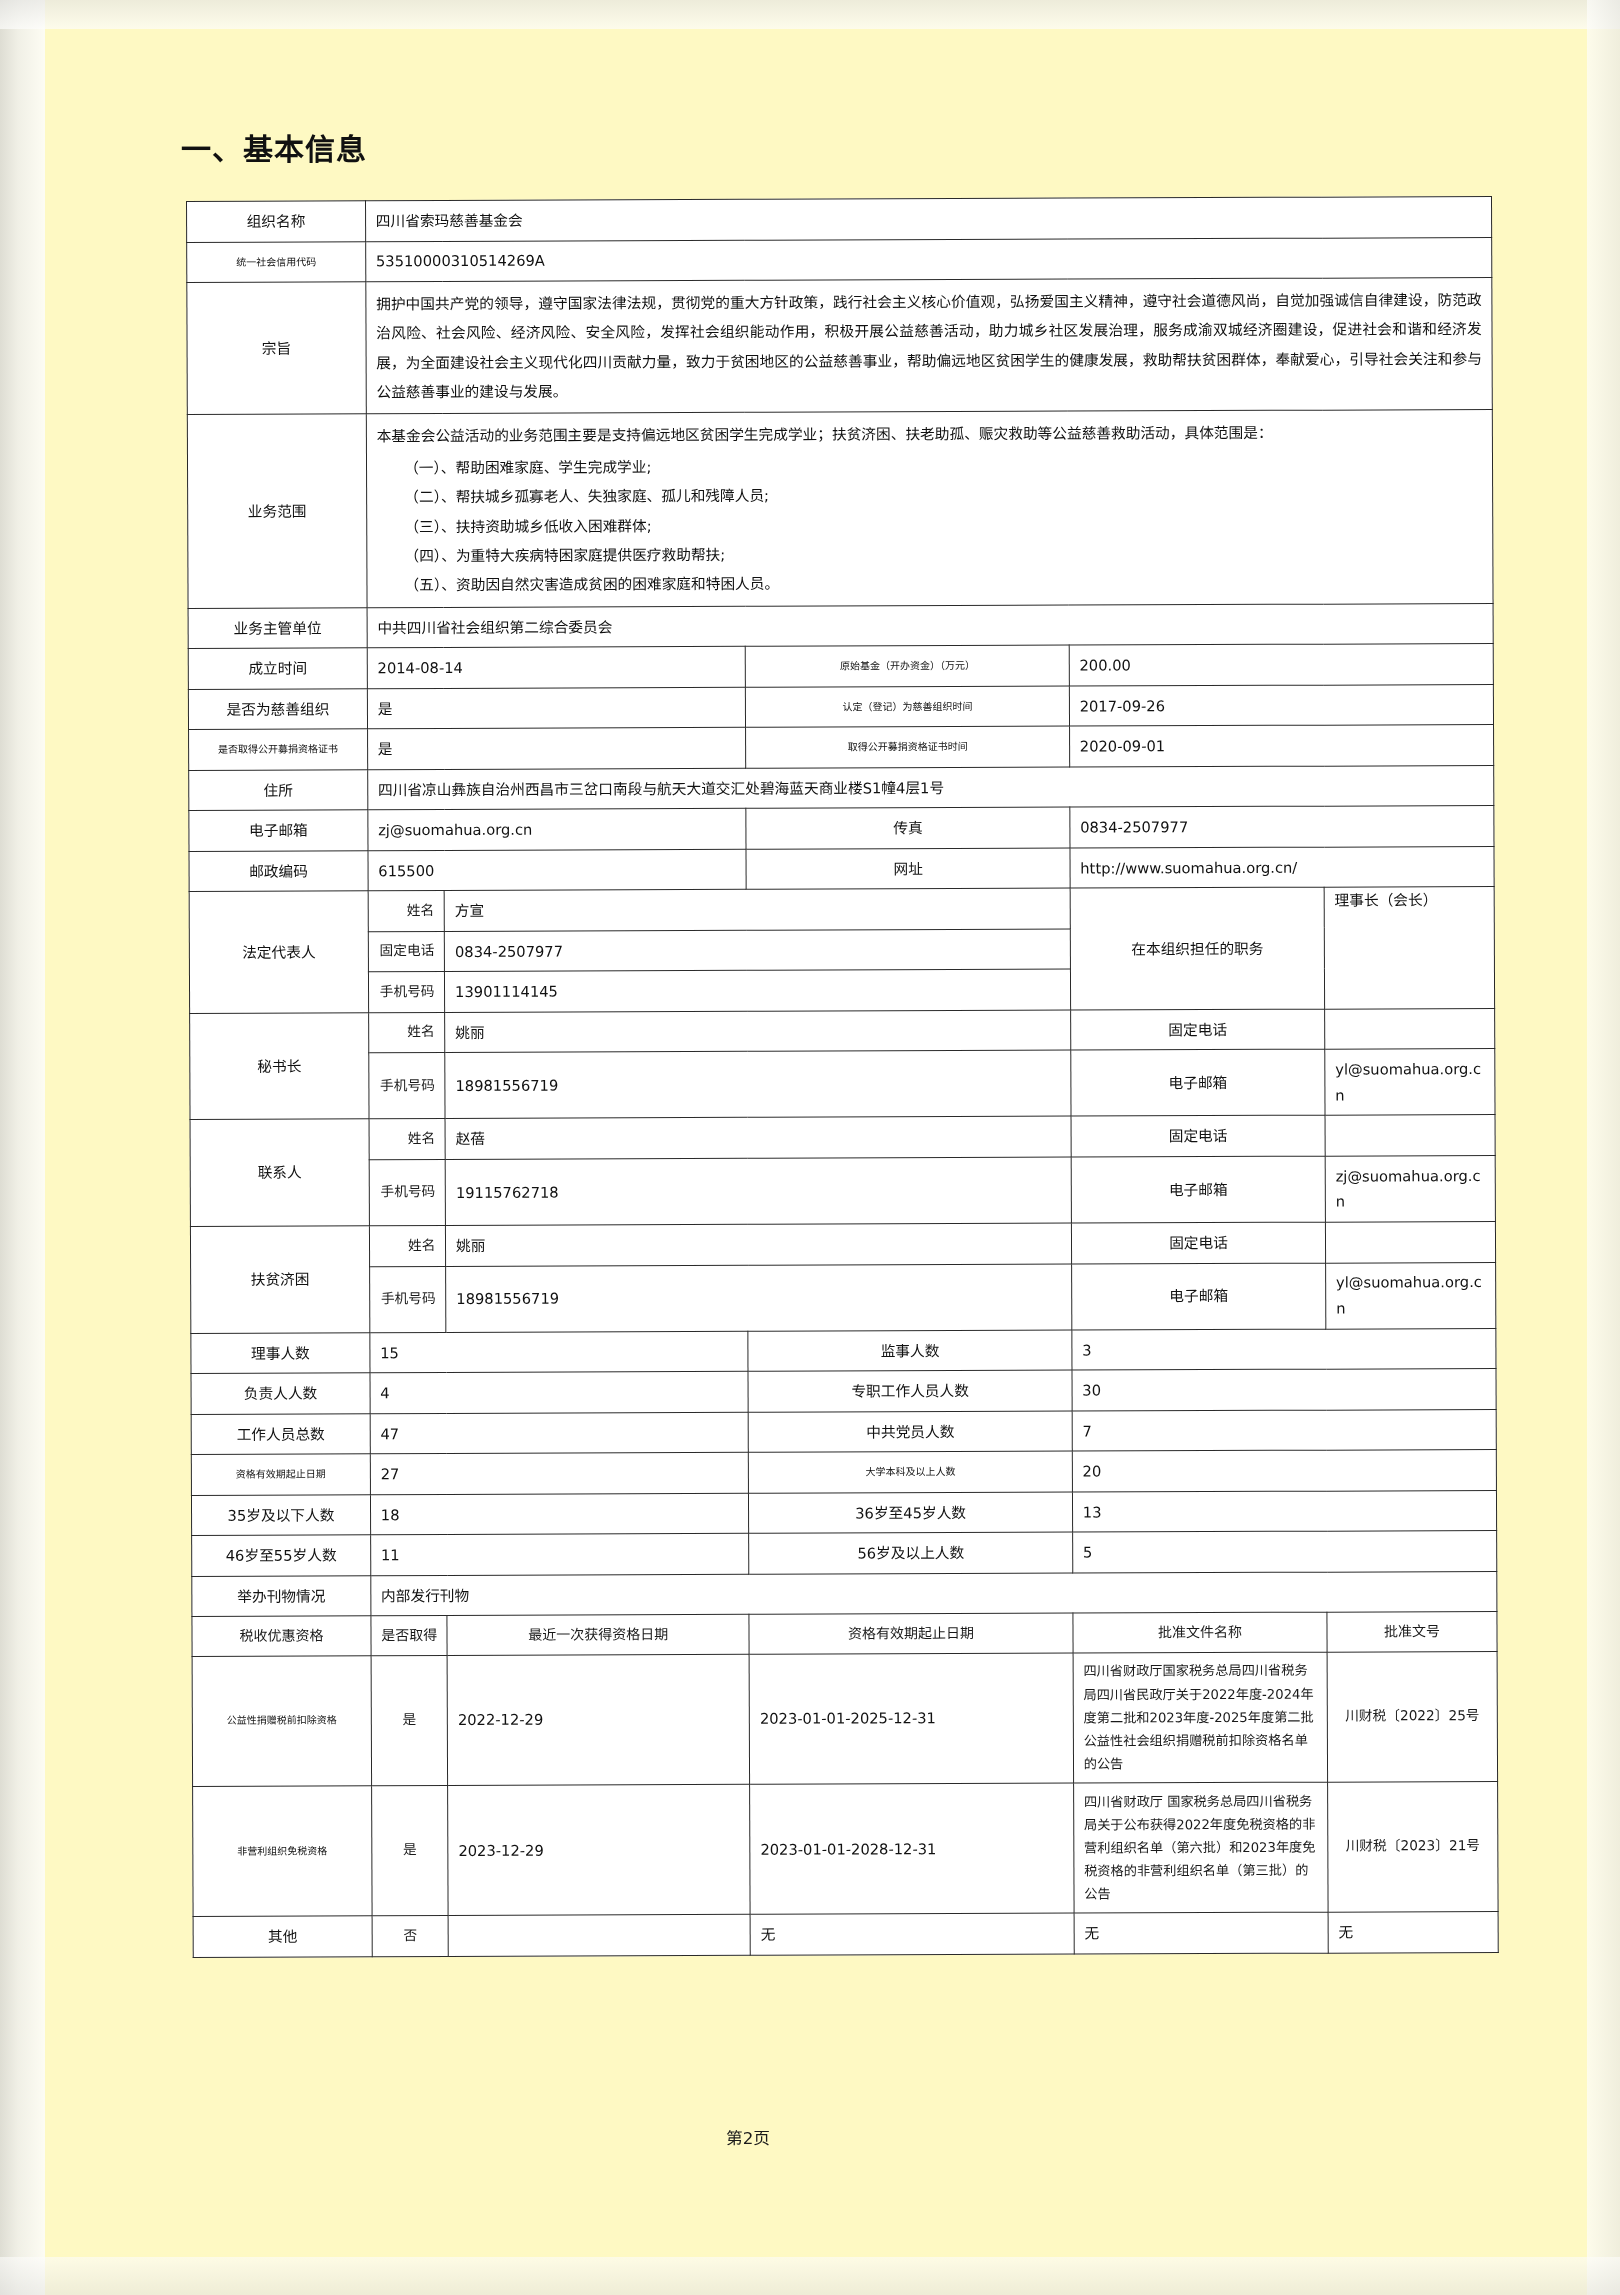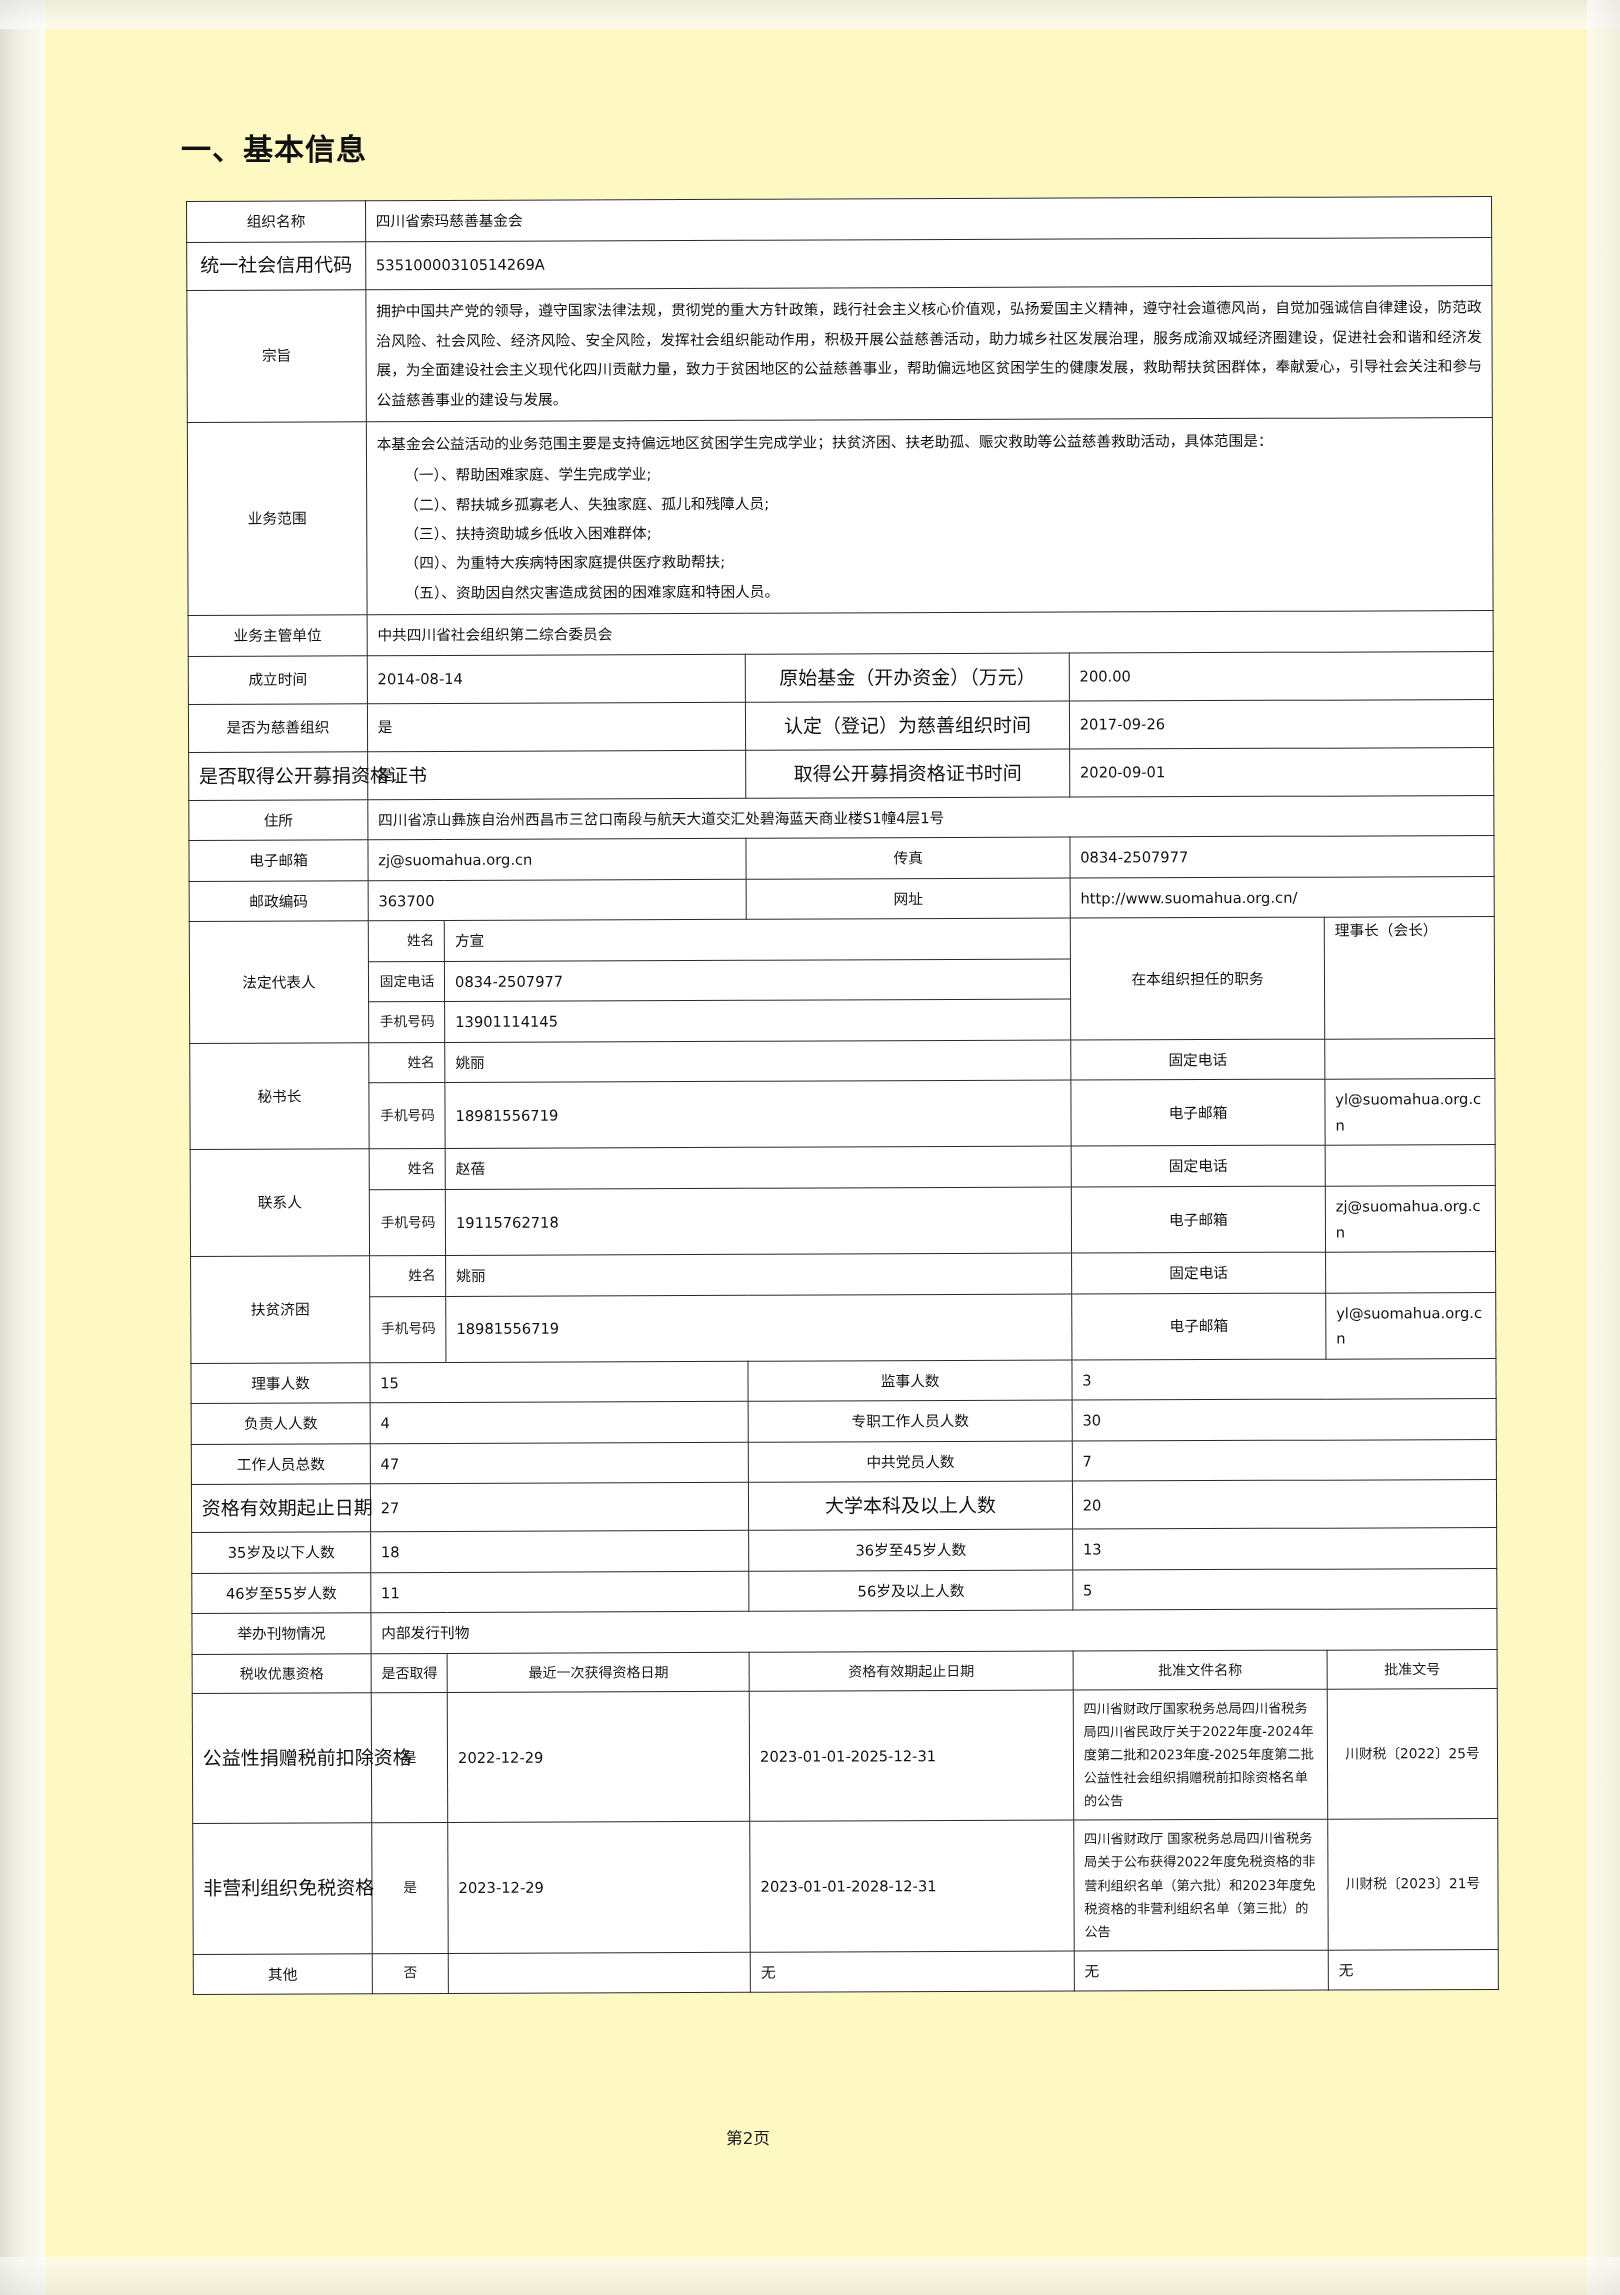--- a/index.html
+++ b/index.html
@@ -82,21 +82,21 @@
     word-break: break-all;
   }
   td.lbl {
     text-align: center;
     font-size: 14.7px;
     color: #111;
     white-space: nowrap;
   }
   td.lbl-sm {
     text-align: center;
-    font-size: 19px;
+    font-size: 10px;
     color: #111;
     white-space: nowrap;
   }
   td.val {
     text-align: left;
     font-size: 14.7px;
     color: #111;
   }
   td.val-top {
     vertical-align: top;
@@ -245,21 +245,21 @@
 
       <tr>
         <td class="lbl">电子邮箱</td>
         <td class="val" colspan="2">zj@suomahua.org.cn</td>
         <td class="lbl">传真</td>
         <td class="val" colspan="2">0834-2507977</td>
       </tr>
 
       <tr>
         <td class="lbl">邮政编码</td>
-        <td class="val" colspan="2">363700</td>
+        <td class="val" colspan="2">615500</td>
         <td class="lbl">网址</td>
         <td class="val" colspan="2">http://www.suomahua.org.cn/</td>
       </tr>
 
       <tr>
         <td class="lbl" rowspan="3">法定代表人</td>
         <td class="sub-lbl">姓名</td>
         <td class="val" colspan="2">方宣</td>
         <td class="lbl" rowspan="3">在本组织担任的职务</td>
         <td class="val" rowspan="3" style="vertical-align:top;padding-top:0">理事长（会长）</td>

